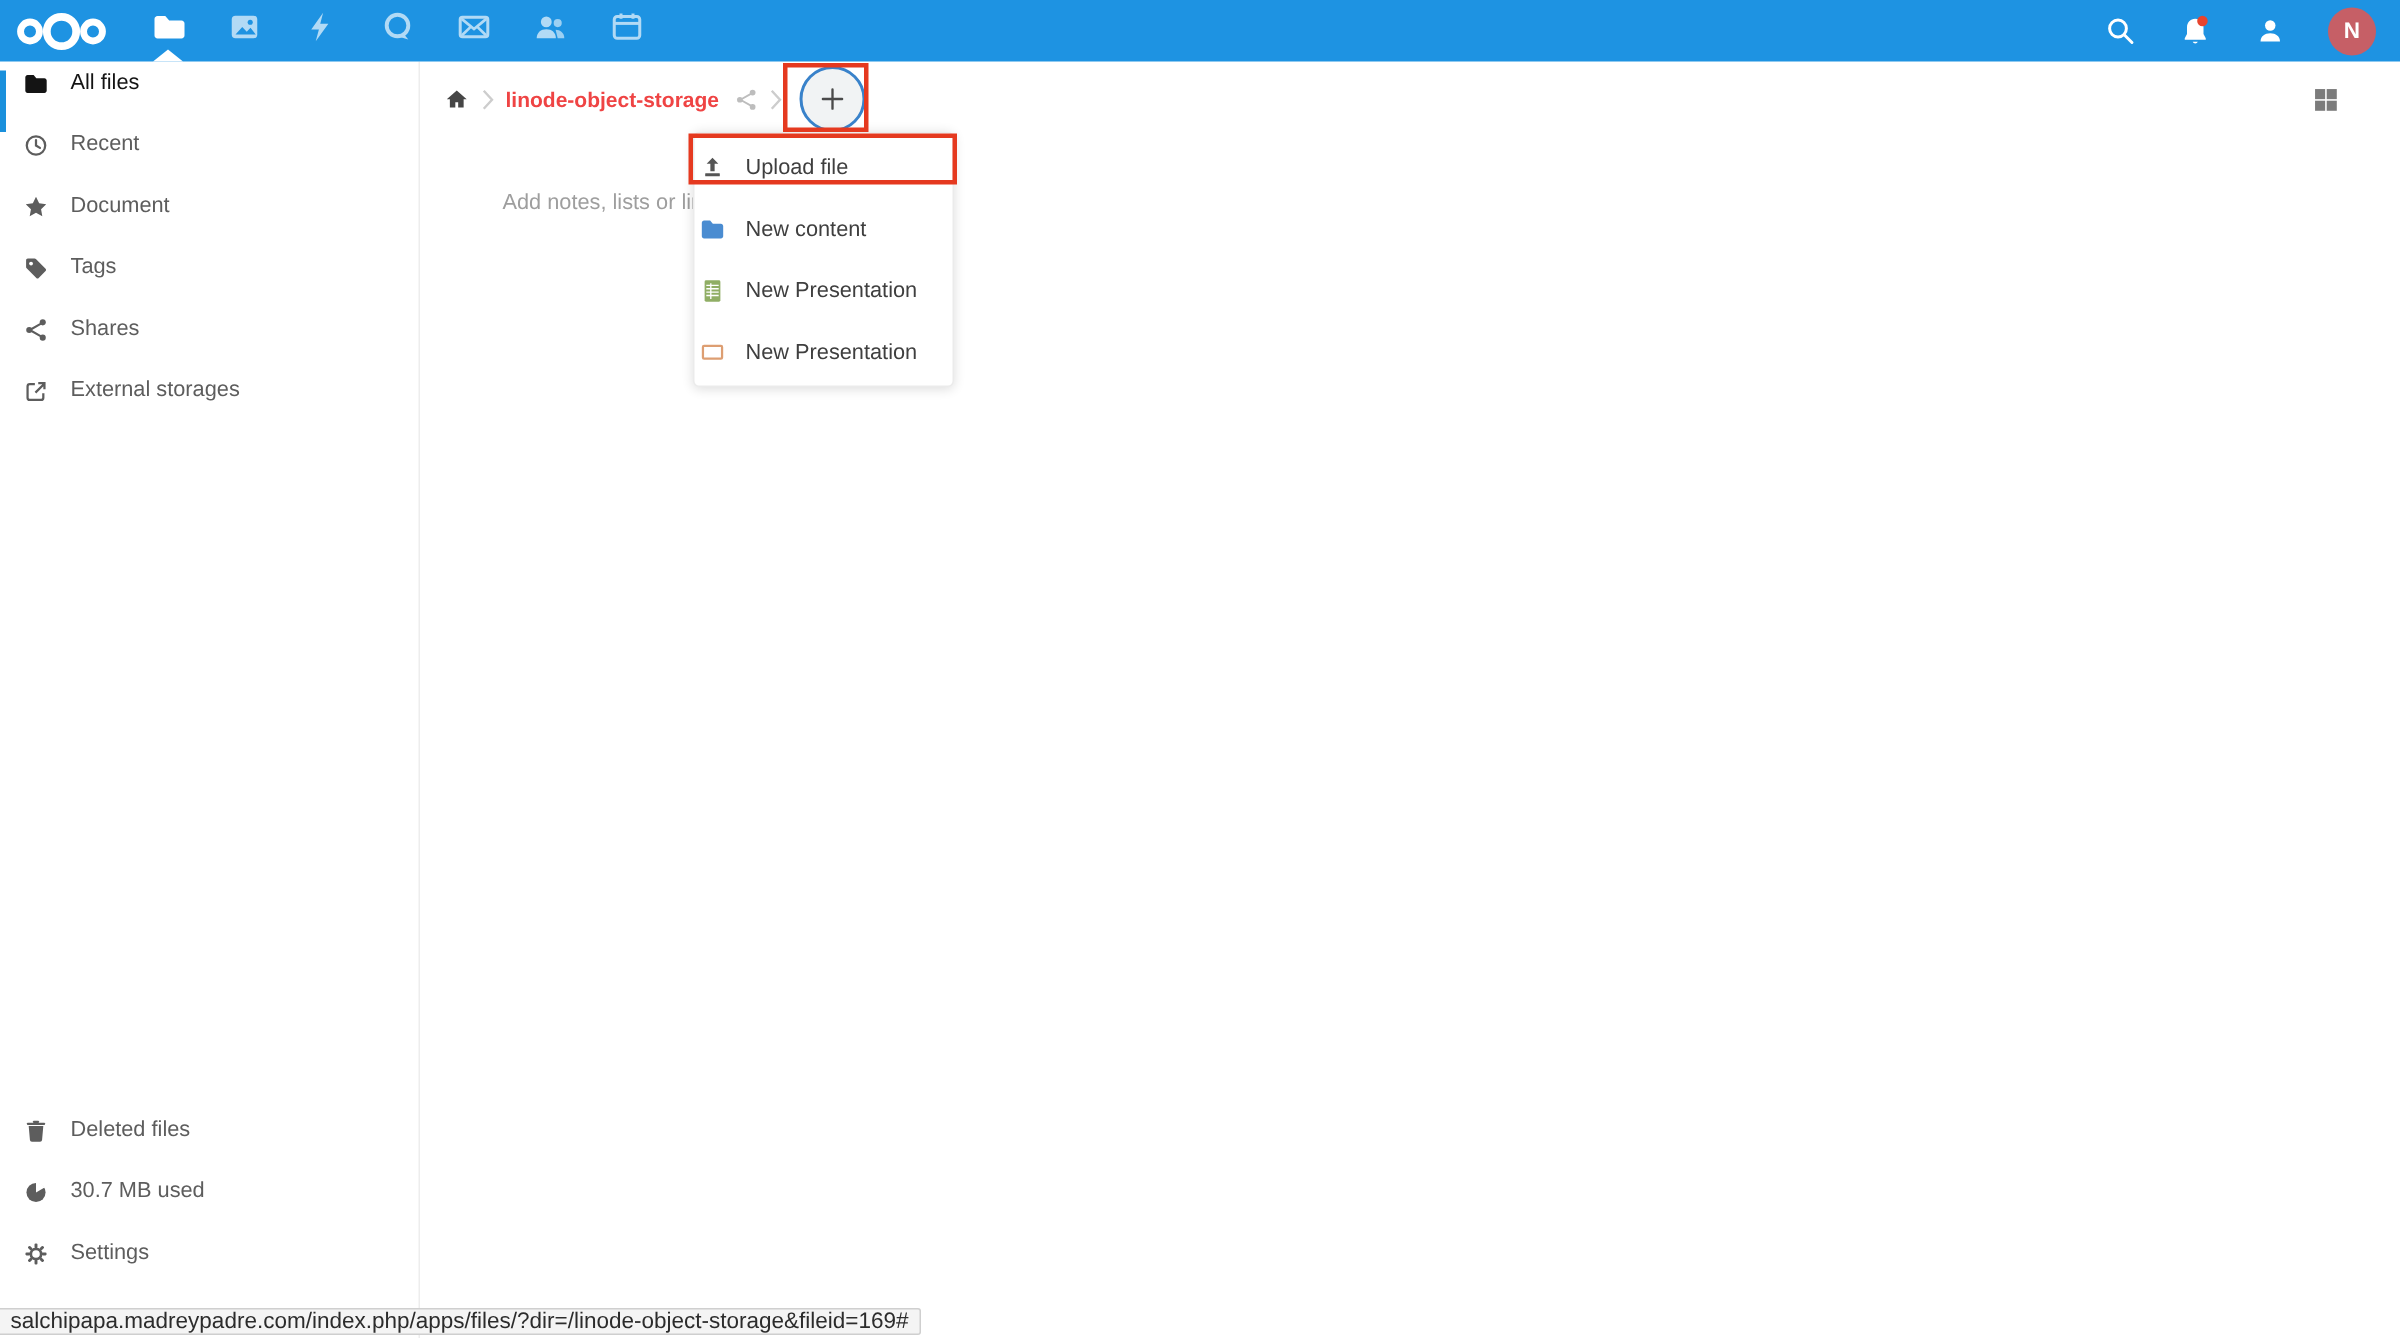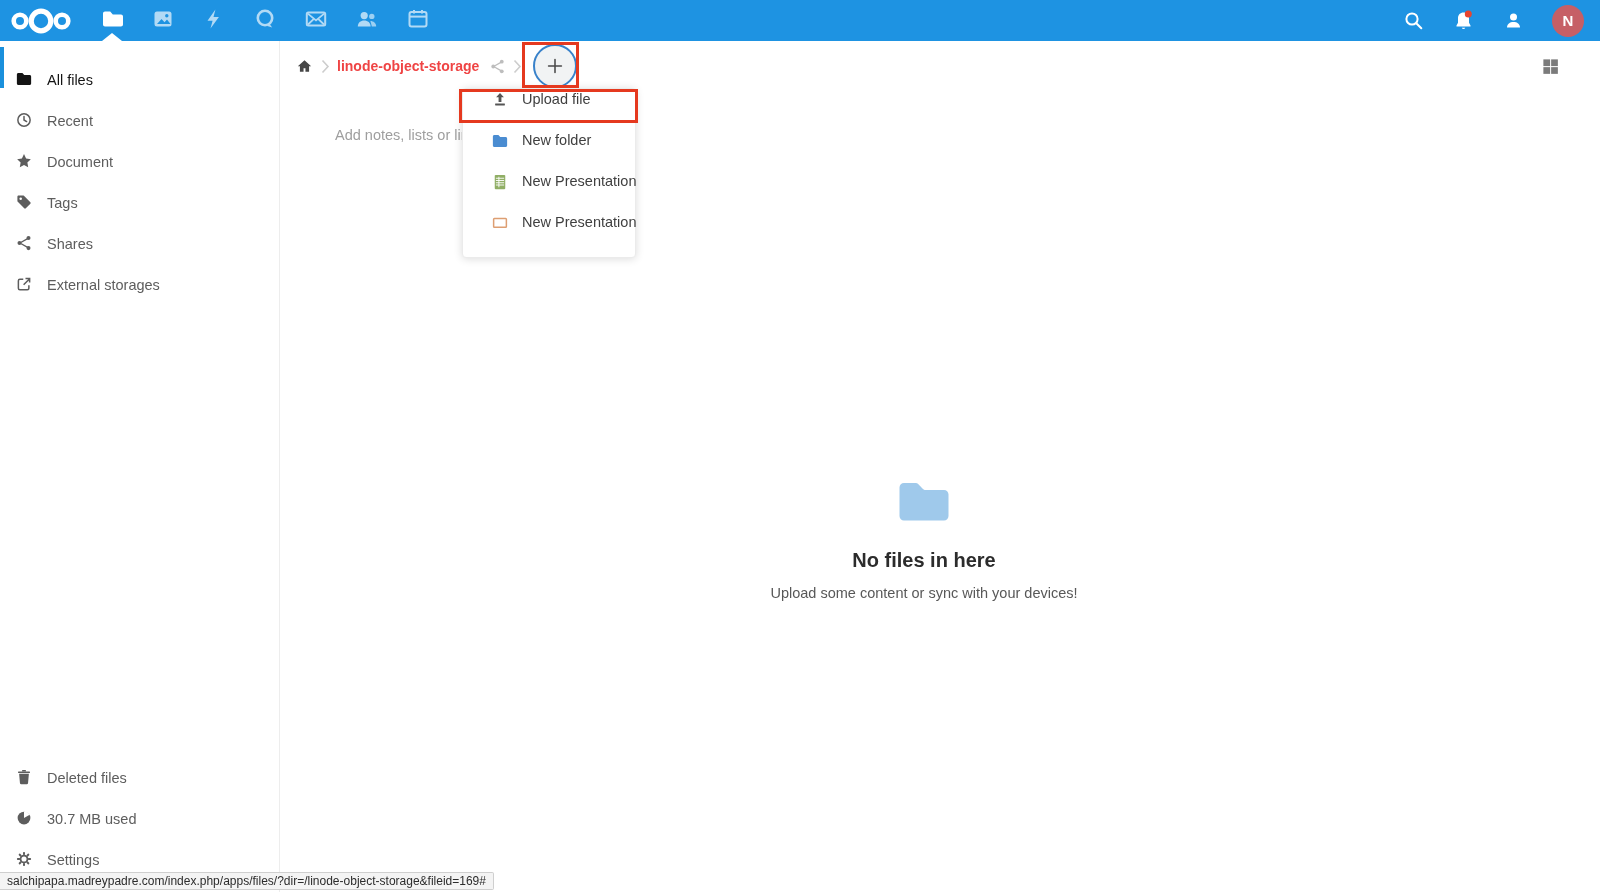--- a/index.html
+++ b/index.html
@@ -36,21 +36,21 @@
     color:#fff; font-size:15px; font-weight:700; display:flex; align-items:center;
     justify-content:center; cursor:pointer;
   }
   
   .sidebar {
     position:absolute; top:41px; left:0; bottom:0; width:280px;
     background:#fff; border-right:1px solid #ededed; z-index:10;
   }
   .nav-top { padding-top:6px; }
   .side-item {
-    height:41px; display:flex; align-items:flex-end; padding-left:15px;
+    height:41px; display:flex; align-items:flex-start; padding-left:15px;
     position:relative; color:#5d5d5d; font-size:14.5px; cursor:pointer;
   }
   .side-item .icn { width:18px; height:18px; display:flex; align-items:center; justify-content:center; color:#5d5d5d; }
   .side-item .lbl { margin-left:14px; white-space:nowrap; }
   .side-item.active { color:#141414; }
   .side-item.active .icn { color:#141414; }
   .side-item.active::before {
     content:""; position:absolute; left:0; top:0; bottom:0; width:4px; background:#1a90dc;
   }
   .nav-bottom { position:absolute; bottom:24px; left:0; right:0; }
@@ -68,38 +68,38 @@
   }
   .grid-toggle { position:absolute; top:16px; right:40px; cursor:pointer; display:flex; }
   .notes-placeholder { position:absolute; top:86px; left:55px; color:#9e9e9e; font-size:14.5px; cursor:text; z-index:1; }
   
   .new-menu {
     position:absolute; top:47px; left:182px; width:174px;
     background:#fff; border:1px solid #ebebeb; border-radius:4px;
     box-shadow:0 1px 8px rgba(0,0,0,.14); z-index:5; padding:2px 0;
   }
   .menu-item {
-    display:flex; align-items:flex-start; height:41px; padding-left:28px;
+    display:flex; align-items:center; height:41px; padding-left:3px;
     font-size:14.5px; color:#3f3f3f; cursor:pointer;
   }
   .menu-item .icn { width:18px; display:flex; align-items:center; justify-content:center; }
   .menu-item .lbl { margin-left:13px; white-space:nowrap; }
   
   .anno { position:absolute; border:3px solid #e5391f; background:transparent; z-index:25; pointer-events:none; }
   .anno-plus { left:242px; top:1px; width:57px; height:46px; }
   .anno-upload { left:179px; top:48px; width:179px; height:34px; }
   
   .empty { position:absolute; top:438px; left:0; right:32px; text-align:center; }
   .empty-title { font-size:20px; font-weight:700; color:#2c2c2c; margin-top:22px; }
   .empty-sub { font-size:14.5px; color:#585858; margin-top:13px; }
   
   .status-tooltip {
     position:absolute; left:0; bottom:2px; height:18px; line-height:16px;
     background:#f4f4f4; border:1px solid #cfcfcf; border-left:none;
-    border-radius:0 2px 2px 0; padding:0 7px; font-size:12px; color:#2c2c2c; z-index:50;
+    border-radius:0 2px 2px 0; padding:0 7px; font-size:15px; color:#2c2c2c; z-index:50;
     white-space:nowrap;
   }
 </style>
 </head>
 <body>
 
 <div class="header">
   <div class="logo">
     <svg width="62" height="28" viewBox="0 0 62 28">
       <circle cx="10" cy="14" r="6.3" fill="none" stroke="#fff" stroke-width="4.6"></circle>
@@ -353,21 +353,21 @@
         </svg>
       </span>
       <span class="lbl">Upload file</span>
     </div>
     <div class="menu-item">
       <span class="icn">
         <svg width="18" height="18" viewBox="0 0 24 24">
           <path d="M2.5 6c0-1.1.9-2 2-2h5.4l2.4 2.8h7.2c1.1 0 2 .9 2 2V18c0 1.1-.9 2-2 2h-15c-1.1 0-2-.9-2-2z" fill="#4a8cd1"></path>
         </svg>
       </span>
-      <span class="lbl">New folder</span>
+      <span class="lbl">New content</span>
     </div>
     <div class="menu-item">
       <span class="icn">
         <svg width="18" height="18" viewBox="0 0 24 24">
           <rect x="5" y="2.5" width="14" height="19" rx="1.3" fill="#90ae65"></rect>
           <g stroke="#fff" stroke-width="1.2">
             <line x1="6.5" y1="7" x2="17.5" y2="7"></line>
             <line x1="6.5" y1="10" x2="17.5" y2="10"></line>
             <line x1="6.5" y1="13" x2="17.5" y2="13"></line>
             <line x1="6.5" y1="16" x2="17.5" y2="16"></line>
@@ -383,22 +383,15 @@
           <rect x="3.5" y="6" width="17" height="11.5" rx="1" fill="none" stroke="#dd9e72" stroke-width="2"></rect>
         </svg>
       </span>
       <span class="lbl">New Presentation</span>
     </div>
   </div>
 
   <div class="anno anno-plus"></div>
   <div class="anno anno-upload"></div>
 
-  <div class="empty">
-    <svg width="54" height="44" viewBox="0 0 54 44">
-      <path d="M2.5 8.5C2.5 6 4.5 4 7 4h11.6c1.1 0 2.1.4 2.8 1.2l4.3 4.5c.8.8 1.8 1.3 2.9 1.3H47c2.5 0 4.5 2 4.5 4.5V37c0 2.5-2 4.5-4.5 4.5H7c-2.5 0-4.5-2-4.5-4.5z" fill="#9fc9eb"></path>
-    </svg>
-    <div class="empty-title">No files in here</div>
-    <div class="empty-sub">Upload some content or sync with your devices!</div>
-  </div>
 </div>
 
 <div class="status-tooltip">salchipapa.madreypadre.com/index.php/apps/files/?dir=/linode-object-storage&amp;fileid=169#</div>
 
 </body></html>

